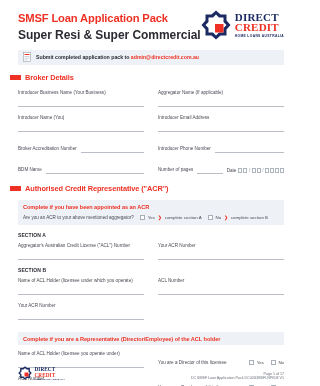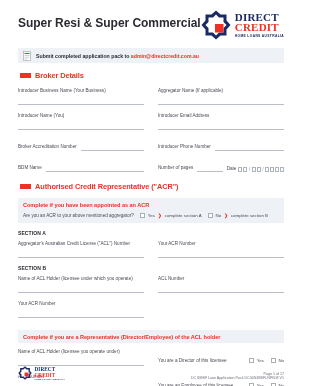--- a/index.html
+++ b/index.html
@@ -71,21 +71,21 @@
   .submit-icon { width: 8px; height: 10px; flex: none; }
   .submit-text {
     font-size: 5.2px; font-weight: bold; color: #2b2b33;
     white-space: nowrap;
   }
   .submit-email { color: #ee3124; font-weight: bold; }
 
   
   .section-head {
     display: flex; align-items: center; gap: 4px;
-    margin: 8px 14px 0 20px;
+    margin: 8px 14px 0 10px;
   }
   .section-bar { width: 11px; height: 5px; background: #ee3124; flex: none; }
   .section-title {
     color: #ee3124; font-size: 7.4px; font-weight: bold;
     letter-spacing: -0.1px; white-space: nowrap;
   }
 
   
   .form-area { margin: 0 14px 0 18px; }
   .row { display: flex; gap: 14px; margin-top: 7px; }
@@ -166,20 +166,21 @@
   .footer-page { font-size: 3.6px; color: #6a7078; }
   .footer-code { font-size: 3.6px; color: #6a7078; margin-top: 0.5px; white-space: nowrap; }
 </style>
 </head>
 <body>
 
 <div class="page">
 
   <div class="header">
     <div class="title-block">
+      <div class="doc-title">SMSF Loan Application Pack</div>
       <div class="doc-subtitle">Super Resi &amp; Super Commercial</div>
     </div>
 
     <div class="logo">
       <svg class="logo-mark" viewBox="0 0 60 60">
         <polygon points="30,1 39,9 51,9 51,21 59,30 51,39 51,51 39,51 30,59 21,51 9,51 9,39 1,30 9,21 9,9 21,9" fill="#1b2a63"></polygon>
         <polygon points="30,9 36,15 45,15 45,24 51,30 45,36 45,45 36,45 30,51 24,45 15,45 15,36 9,30 15,24 15,15 24,15" fill="#ffffff"></polygon>
         <rect x="28" y="28" width="17" height="17" fill="#ee3124"></rect>
       </svg>
       <div class="logo-text">

